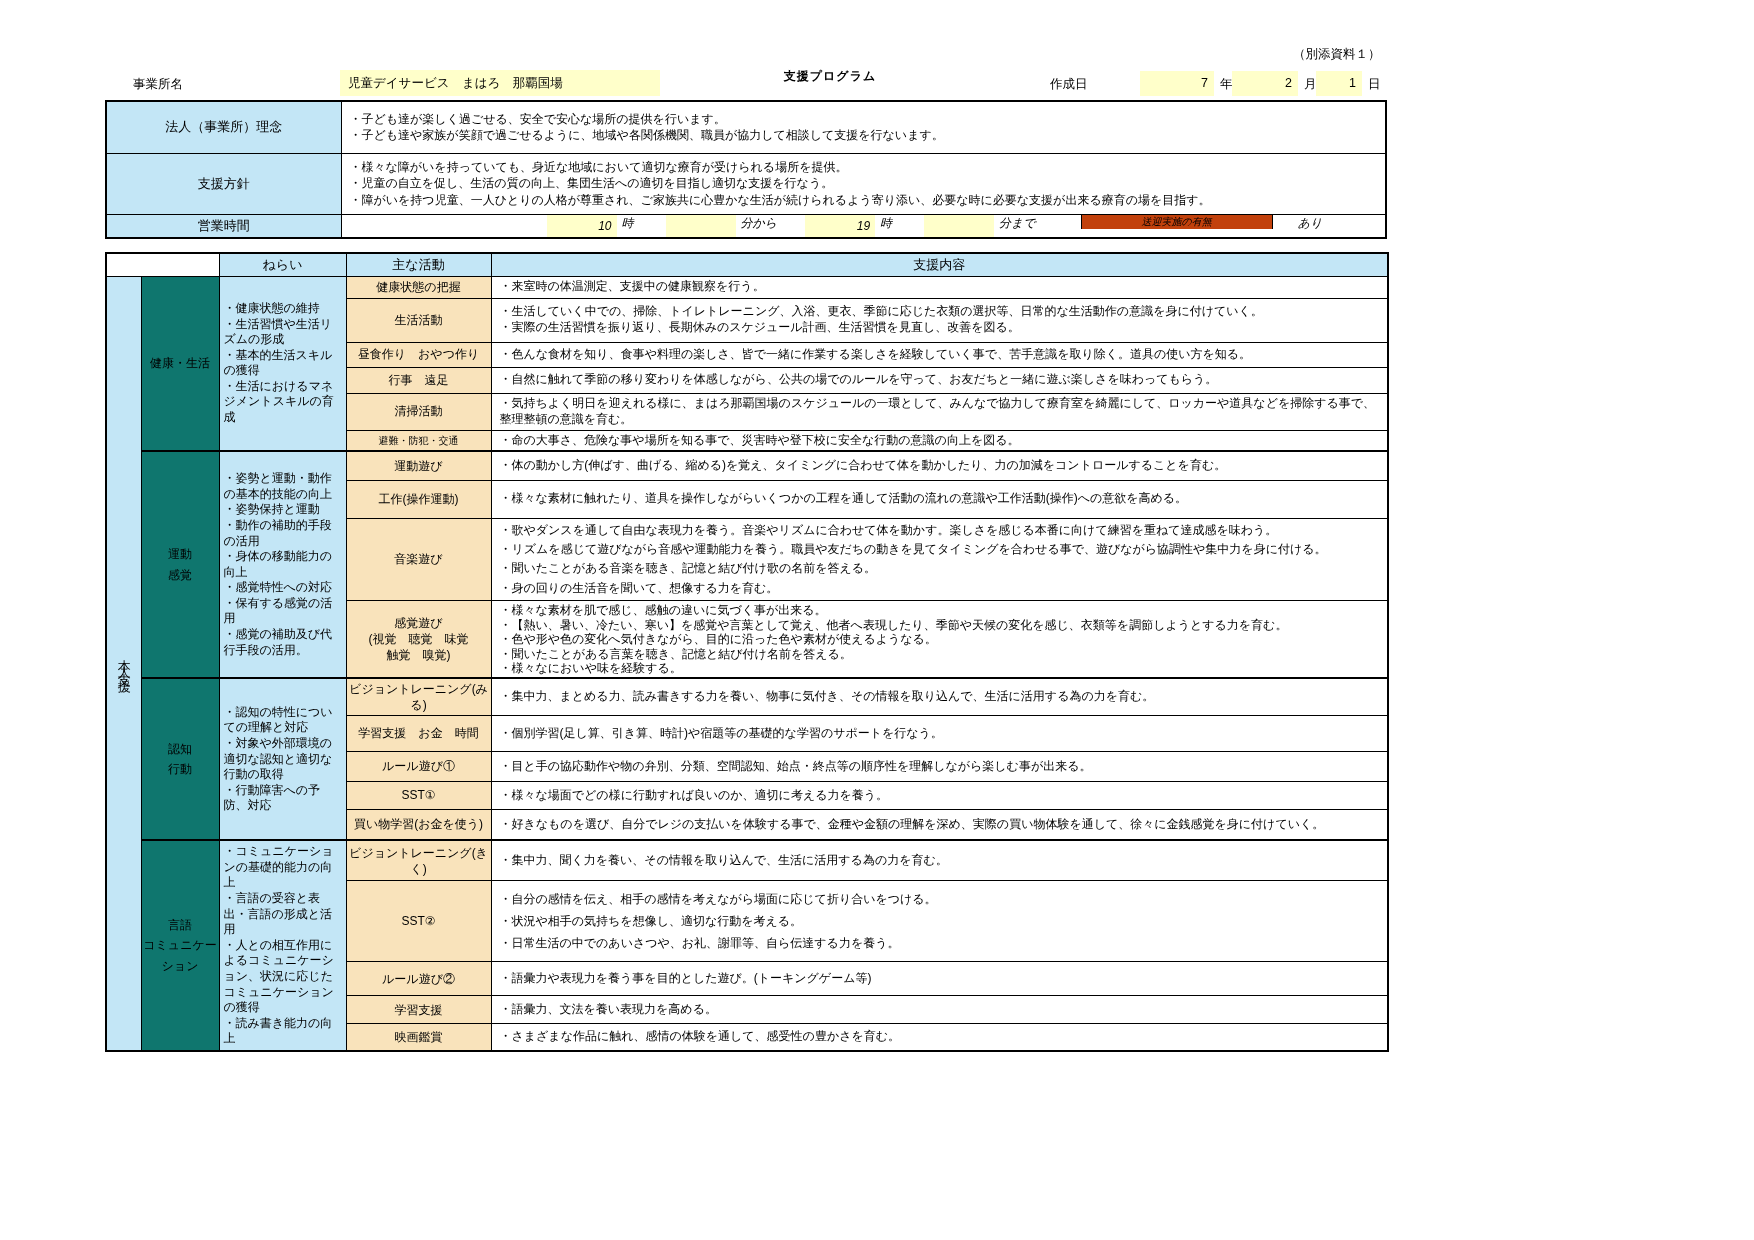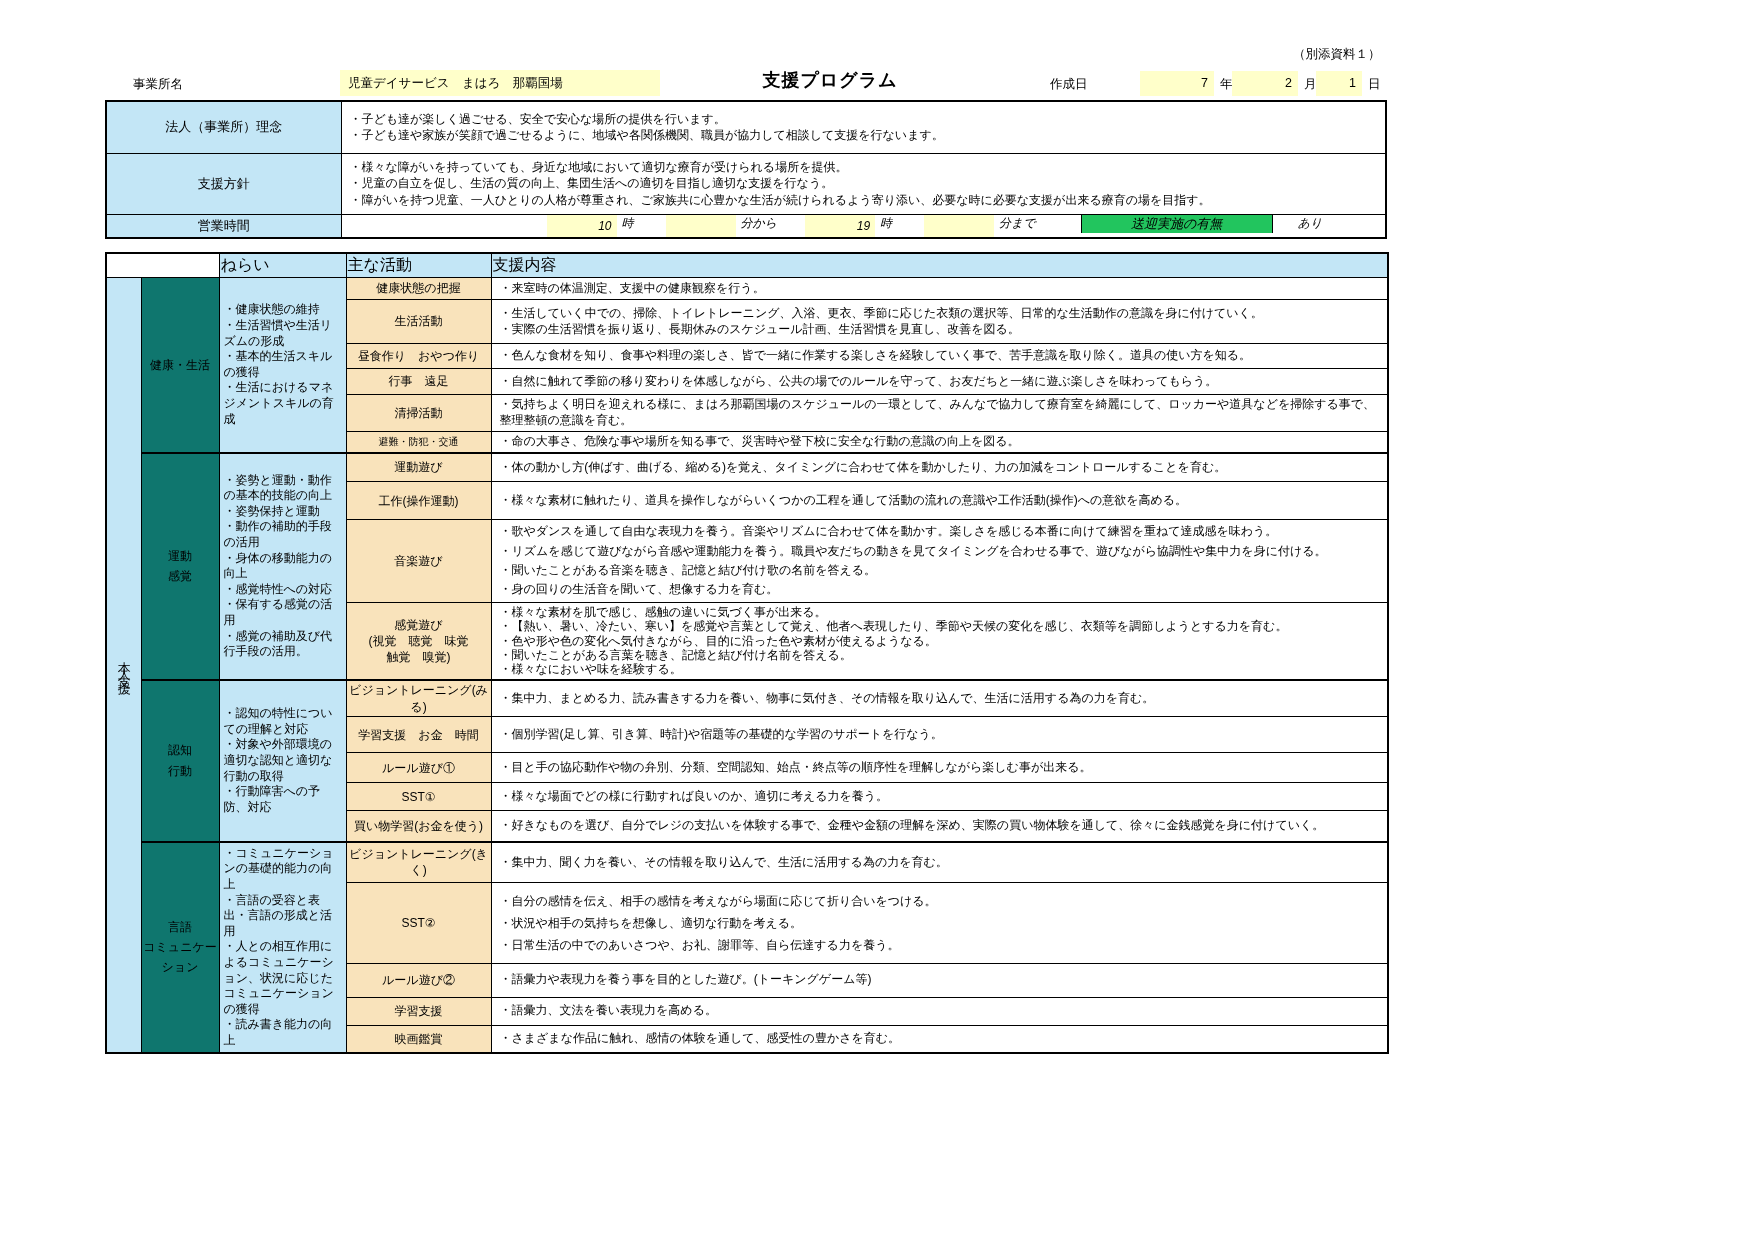--- a/index.html
+++ b/index.html
@@ -5,45 +5,45 @@
   html,body{margin:0;padding:0;background:#fff;}
   .page{position:relative;width:1754px;height:1240px;background:#ffffff;overflow:hidden;
         font-family:"Liberation Sans",sans-serif;color:#000;}
 
   
   .note{position:absolute;left:1293px;top:46px;font-size:12.5px;}
   .lbl{position:absolute;font-size:12.5px;}
   .ycell{position:absolute;background:#ffffca;font-size:12.5px;}
   .office{left:340px;top:70px;width:320px;height:26px;line-height:26px;padding-left:8px;box-sizing:border-box;}
   .doctitle{position:absolute;left:690px;top:68px;width:280px;text-align:center;
-            font-size:18px;font-weight:bold;letter-spacing:1px;}
+            font-size:12px;font-weight:bold;letter-spacing:1px;}
   .datebox{height:25px;line-height:25px;text-align:right;padding-right:6px;box-sizing:border-box;}
 
   
   table{border-collapse:collapse;table-layout:fixed;}
   td{border:1px solid #000;vertical-align:middle;box-sizing:border-box;}
 
   
   .info-table{position:absolute;left:105px;top:100px;width:1282px;border:2px solid #000;}
   .info-table td.ilabel{width:235px;background:#c3e6f6;text-align:center;font-size:13px;}
   .info-table td.icontent{font-size:12px;line-height:1.38;padding:4px 8px;white-space:pre-line;text-align:left;}
   .hours-td{padding:0 !important;}
   .hours-flex{display:flex;height:100%;font-size:12px;font-style:italic;}
   .hbox{background:#ffffca;width:70px;height:22px;line-height:22px;text-align:right;
         padding-right:5px;box-sizing:border-box;flex:none;}
   .hunit{margin-left:5px;flex:none;}
-  .transport-h{background:#22c55e;width:190px;height:100%;display:flex;align-items:center;justify-content:center;
-               border-left:1px solid #000;border-right:1px solid #000;flex:none;font-size:13px;}
+  .transport-h{background:#c2410c;width:190px;height:100%;display:flex;align-items:center;justify-content:center;
+               border-left:1px solid #000;border-right:1px solid #000;flex:none;font-size:10px;}
   .transport-v{margin-left:25px;flex:none;}
 
   
   .body-table{position:absolute;left:105px;top:252px;width:1282px;border:2px solid #000;}
   .body-table td{font-size:12px;}
   .col1{width:35px;}.col2{width:78px;}.col3{width:127px;}.col4{width:145px;}.col5{width:897px;}
-  tr.hdr td{background:#c3e6f6;height:23px;font-size:16px;}
+  tr.hdr td{background:#c3e6f6;text-align:center;height:23px;font-size:13px;}
   tr.hdr td.blank{background:#fff;}
   .c-vert{background:#c3e6f6;text-align:center;}
   .vtext{writing-mode:vertical-rl;text-orientation:upright;margin:0 auto;font-size:13px;letter-spacing:7px;}
   .c-cat{background:#0f766e;text-align:center;white-space:pre-line;line-height:1.7;font-size:12.5px;}
   .c-aims{background:#c3e6f6;text-align:left;white-space:pre-line;line-height:1.3;padding:3px 4px;font-size:12px;vertical-align:middle;}
   .c-act{background:#f9e3bb;text-align:center;white-space:pre-line;line-height:1.35;padding:1px 2px;}
   .c-act.sm{font-size:10px;}
   .c-con{background:#fff;text-align:left;white-space:pre-line;line-height:1.3;padding:2px 8px;}
   .lh-wide{line-height:1.62 !important;}
   .lh-xwide{line-height:1.85 !important;}

